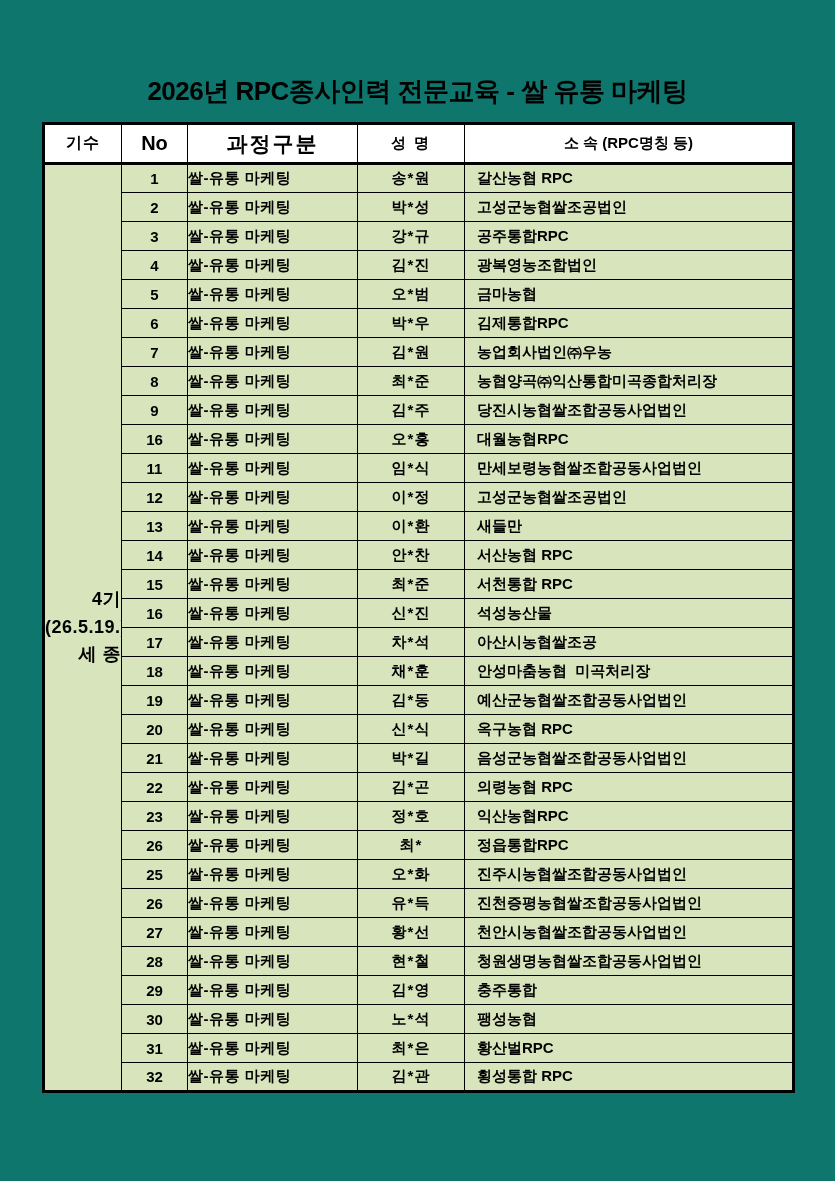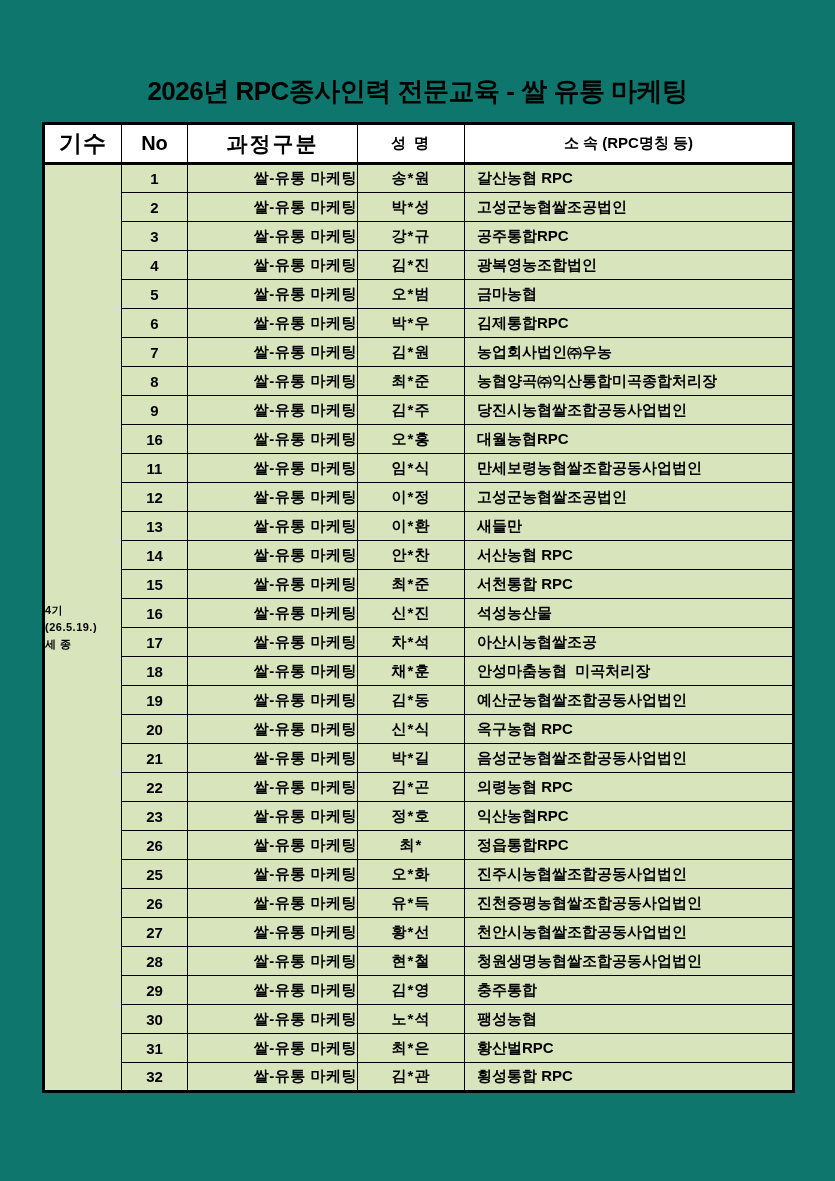--- a/index.html
+++ b/index.html
@@ -34,34 +34,34 @@
     font-weight: bold;
     overflow: hidden;
   }
   tr.hdr th {
     height: 40px;
     background: #ffffff;
     border-bottom: 3px solid #000000;
     text-align: center;
     vertical-align: middle;
   }
-  th.h-cohort { font-size: 23px; letter-spacing: 1px; }
+  th.h-cohort { font-size: 16px; letter-spacing: 1px; }
   th.h-no     { font-size: 20px; }
   th.h-course { font-size: 21px; letter-spacing: 2px; }
   th.h-name   { font-size: 15px; letter-spacing: 2px; }
   th.h-affil  { font-size: 15px; }
   tbody td { height: 29px; background: var(--cell-green); font-size: 15px; vertical-align: middle; }
   td.c-cohort {
-    text-align: left;
-    font-size: 11px;
+    text-align: right;
+    font-size: 18px;
     line-height: 1.55;
     letter-spacing: 0.5px;
   }
   td.c-no     { text-align: center; font-size: 15px; }
-  td.c-course { text-align: right; letter-spacing: 0.5px; }
+  td.c-course { text-align: left; letter-spacing: 0.5px; }
   td.c-name   { text-align: center; letter-spacing: 1px; }
   td.c-affil  { text-align: left; padding-left: 12px; white-space: pre; }
 </style>
 </head>
 <body>
 
 <div class="page">
 
   <div class="doc-title">2026년 RPC종사인력 전문교육 - 쌀 유통 마케팅</div>
 

